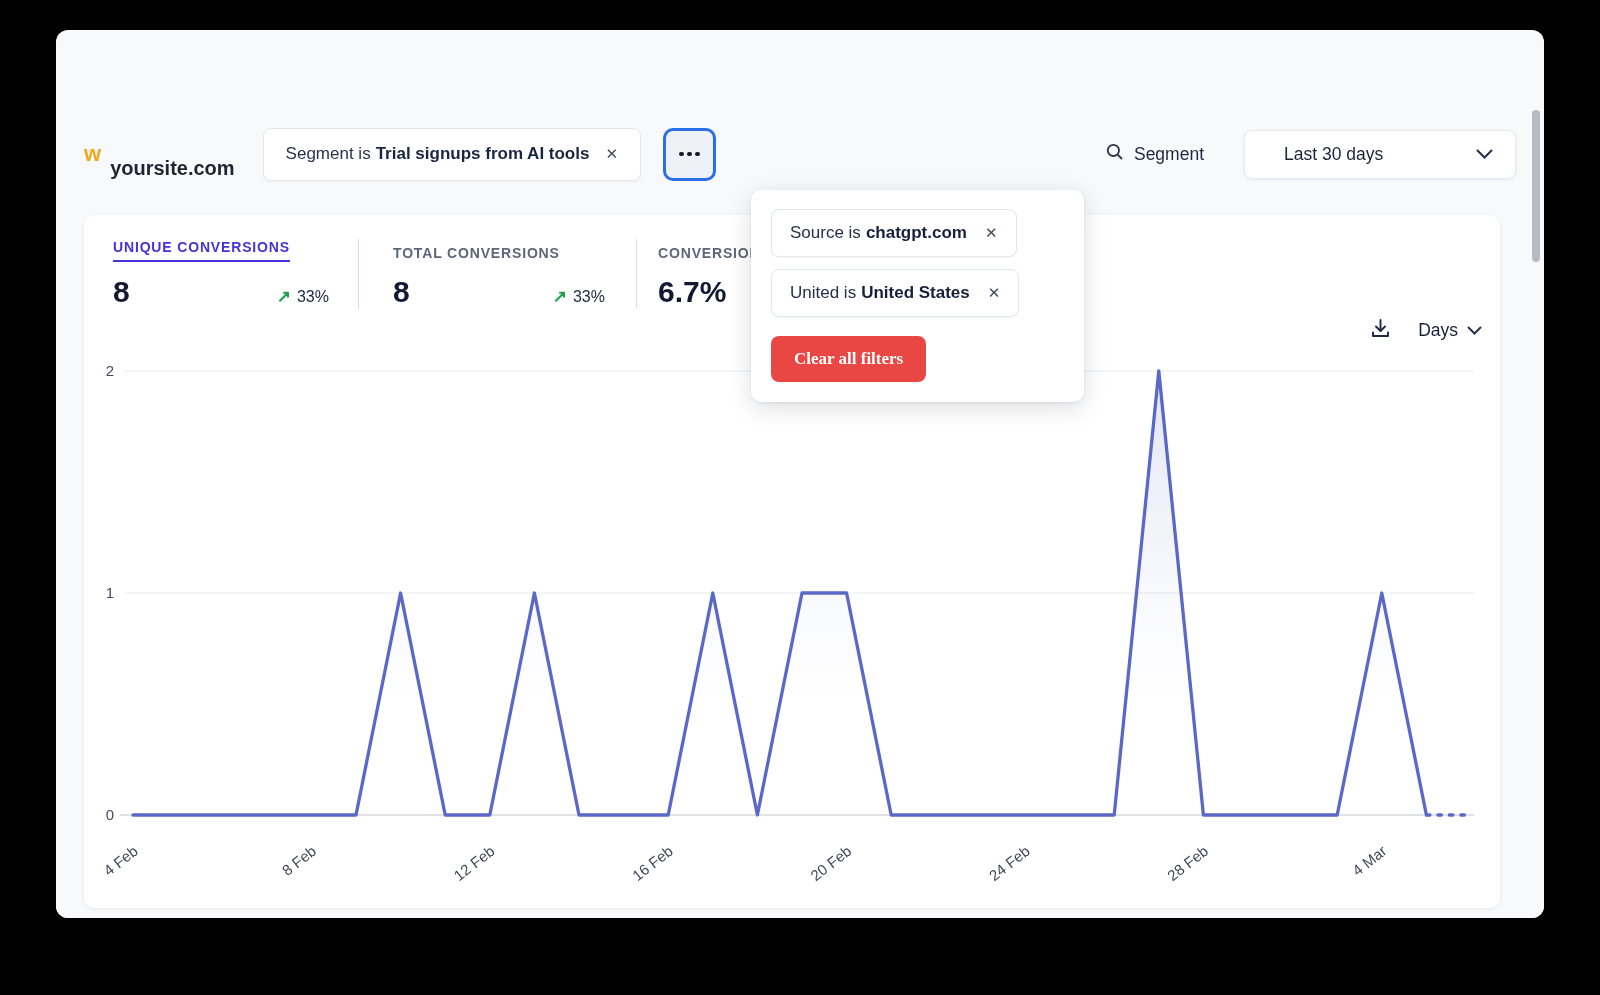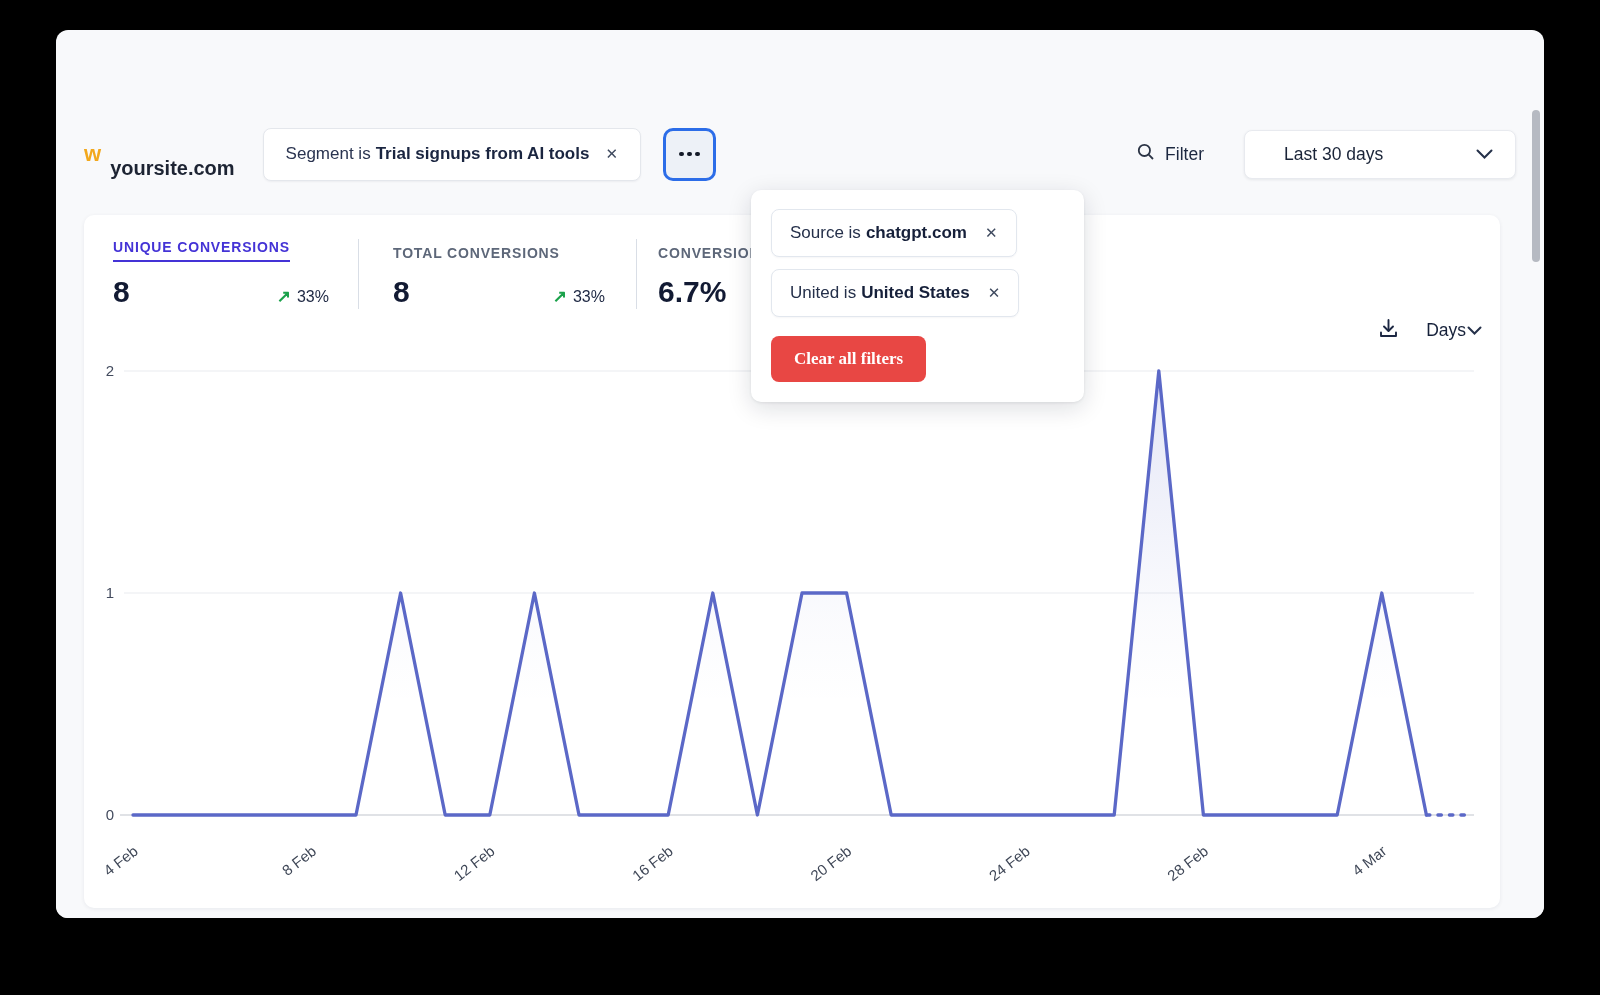--- a/index.html
+++ b/index.html
@@ -50,21 +50,21 @@
   .stat-active .stat-label { color:#4433d6; border-bottom:2.5px solid #4433d6; padding-bottom:5px; }
   .stat-row { display:flex; align-items:baseline; justify-content:space-between; margin-top:13px; }
   .stat-value { font-size:30px; font-weight:700; color:#121a33; }
   .stat-change { display:flex; align-items:baseline; gap:6px; }
   .stat-arrow { color:#1ba24b; font-size:17px; font-weight:700; }
   .stat-pct { font-size:16px; font-weight:500; color:#1d2742; }
   .stat-div { width:1px; height:70px; background:#d9dee6; margin:2px 34px 0 29px; }
   .stat-div2 { margin:2px 21px 0 31px; }
 
   .chart-controls { position:absolute; top:102px; right:18px; display:flex; align-items:center; gap:26px; }
-  .interval-btn { display:flex; align-items:center; gap:1px; font-size:17.5px; font-weight:500;
+  .interval-btn { display:flex; align-items:center; gap:9px; font-size:17.5px; font-weight:500;
                   color:#16213a; cursor:pointer; }
   .chart-svg { position:absolute; left:0; top:130px; }
 
   
   .popup { position:absolute; left:695px; top:110px; width:333px; z-index:40; background:#fff;
            border-radius:10px; box-shadow:0 6px 24px rgba(15,23,42,.14), 0 1px 3px rgba(15,23,42,.08);
            padding:19px 20px 20px 20px; }
   .popup-pill { display:inline-flex; align-items:center; background:#fff; border:1px solid #e2e7ee;
                 border-radius:8px; padding:13px 18px; font-size:17px; color:#25304a;
                 box-shadow:0 1px 2px rgba(16,24,40,.04); cursor:pointer; white-space:nowrap; }
@@ -101,21 +101,21 @@
           <i></i>
       </div>
       <div class="spacer"></div>
       <div class="filter-btn">
         <span>
           <svg width="20" height="20" viewBox="0 0 20 20" fill="none" stroke="#2b3445" stroke-width="1.8">
             <circle cx="8.4" cy="8.4" r="5.6"></circle>
               <line x1="12.7" y1="12.7" x2="17" y2="17"></line>
           </svg>
         </span>
-        <span>Filter</span>
+        <span>Segment</span>
       </div>
       <div class="range-box">
         <span>Last 30 days</span>
         <span>
           <svg width="17" height="11" viewBox="0 0 17 11" fill="none" stroke="#25314a" stroke-width="2" stroke-linecap="round">
               <polyline points="1.5,1.5 8.5,8.5 15.5,1.5"></polyline>
             </svg>
         </span>
       </div>
     </div>

